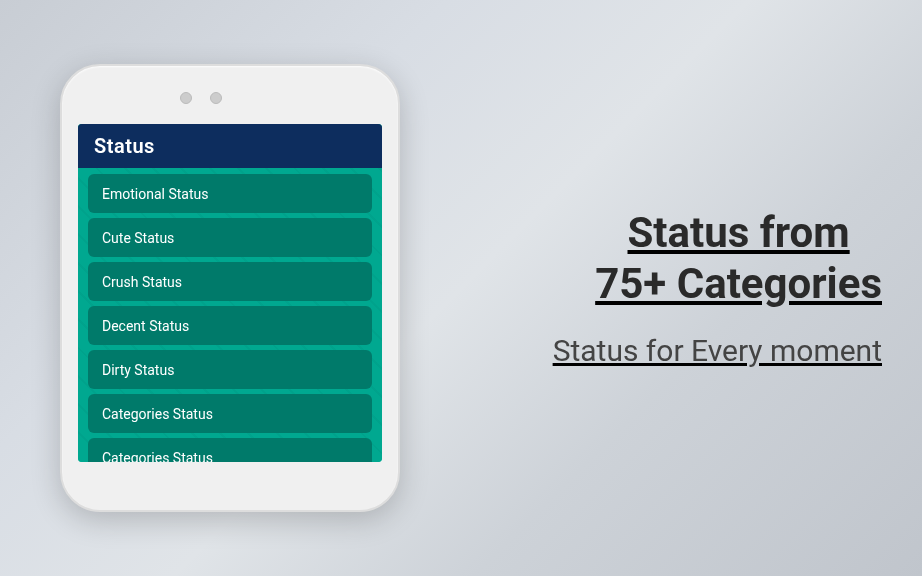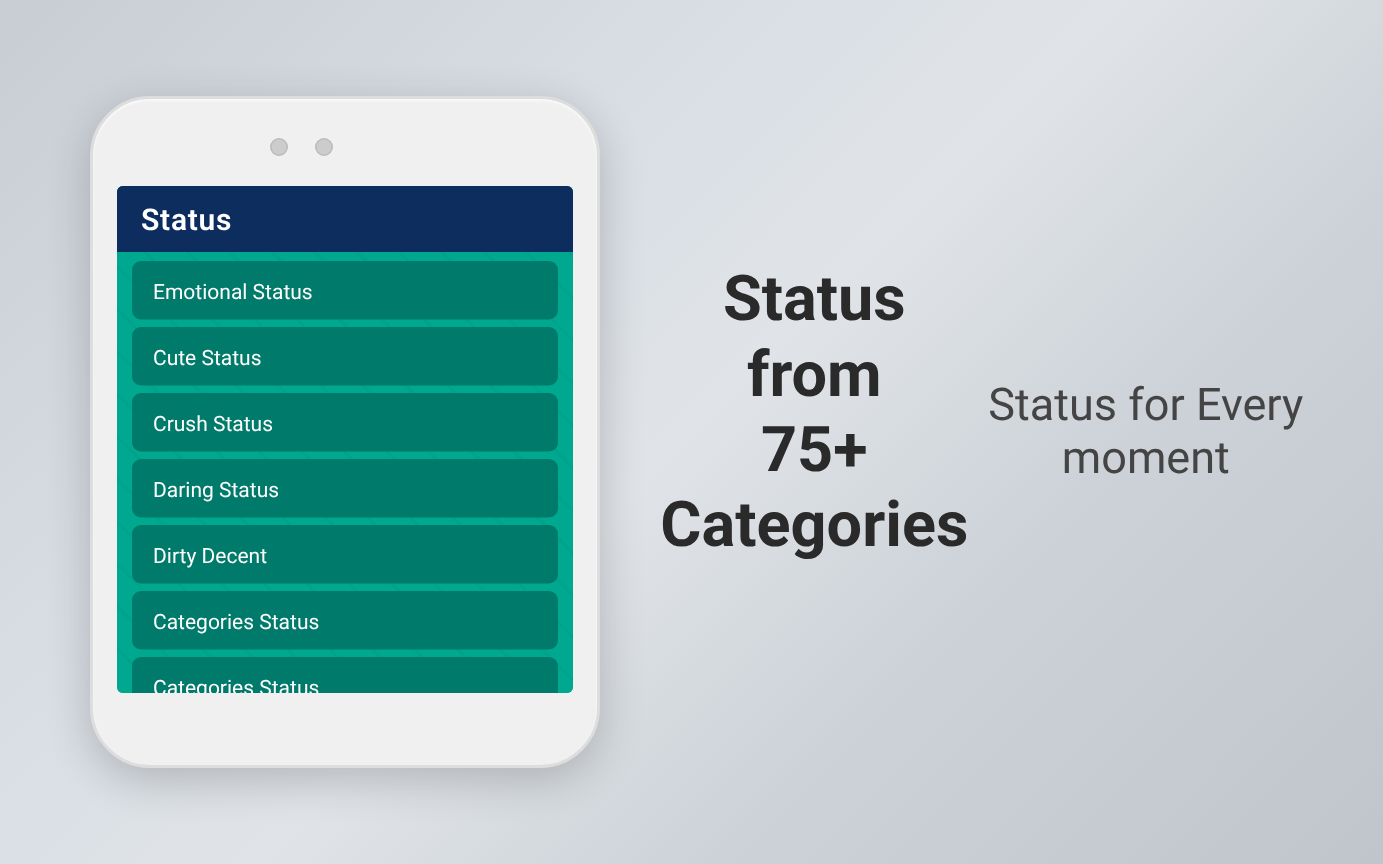--- a/index.html
+++ b/index.html
@@ -118,24 +118,25 @@
     .list-item-text {
       color: #fff;
       font-size: 14px;
       font-weight: 400;
     }
 
     
     .right-content {
       flex: 1;
       display: flex;
-      flex-direction: row;
-      align-items: center;
+      flex-direction: column;
+      align-items: flex-end;
       justify-content: center;
       padding: 0 40px;
+      text-decoration: underline;
     }
 
     .headline-text {
       font-size: 42px;
       font-weight: 700;
       color: #2a2a2a;
       text-align: center;
       line-height: 1.2;
       margin-bottom: 24px;
     }
@@ -160,22 +161,22 @@
 
     <div class="app-header">
       <span class="app-header-title">Status</span>
     </div>
 
     <div class="list-container">
 
     <div class="list-item"><span class="list-item-text">Emotional Status</span></div>
         <div class="list-item"><span class="list-item-text">Cute Status</span></div>
         <div class="list-item"><span class="list-item-text">Crush Status</span></div>
-        <div class="list-item"><span class="list-item-text">Daring Status</span></div>
-        <div class="list-item"><span class="list-item-text">Dirty Decent</span></div>
+        <div class="list-item"><span class="list-item-text">Decent Status</span></div>
+        <div class="list-item"><span class="list-item-text">Dirty Status</span></div>
         <div class="list-item"><span class="list-item-text">Categories Status</span></div>
         <div class="list-item"><span class="list-item-text">Categories Status</span></div>
       </div>
   </div>
 </div>
 
 <div class="right-content">
   <div class="headline-text">Status from<br>75+ Categories</div>
   <div class="subheadline-text">Status for Every moment</div>
 </div>

